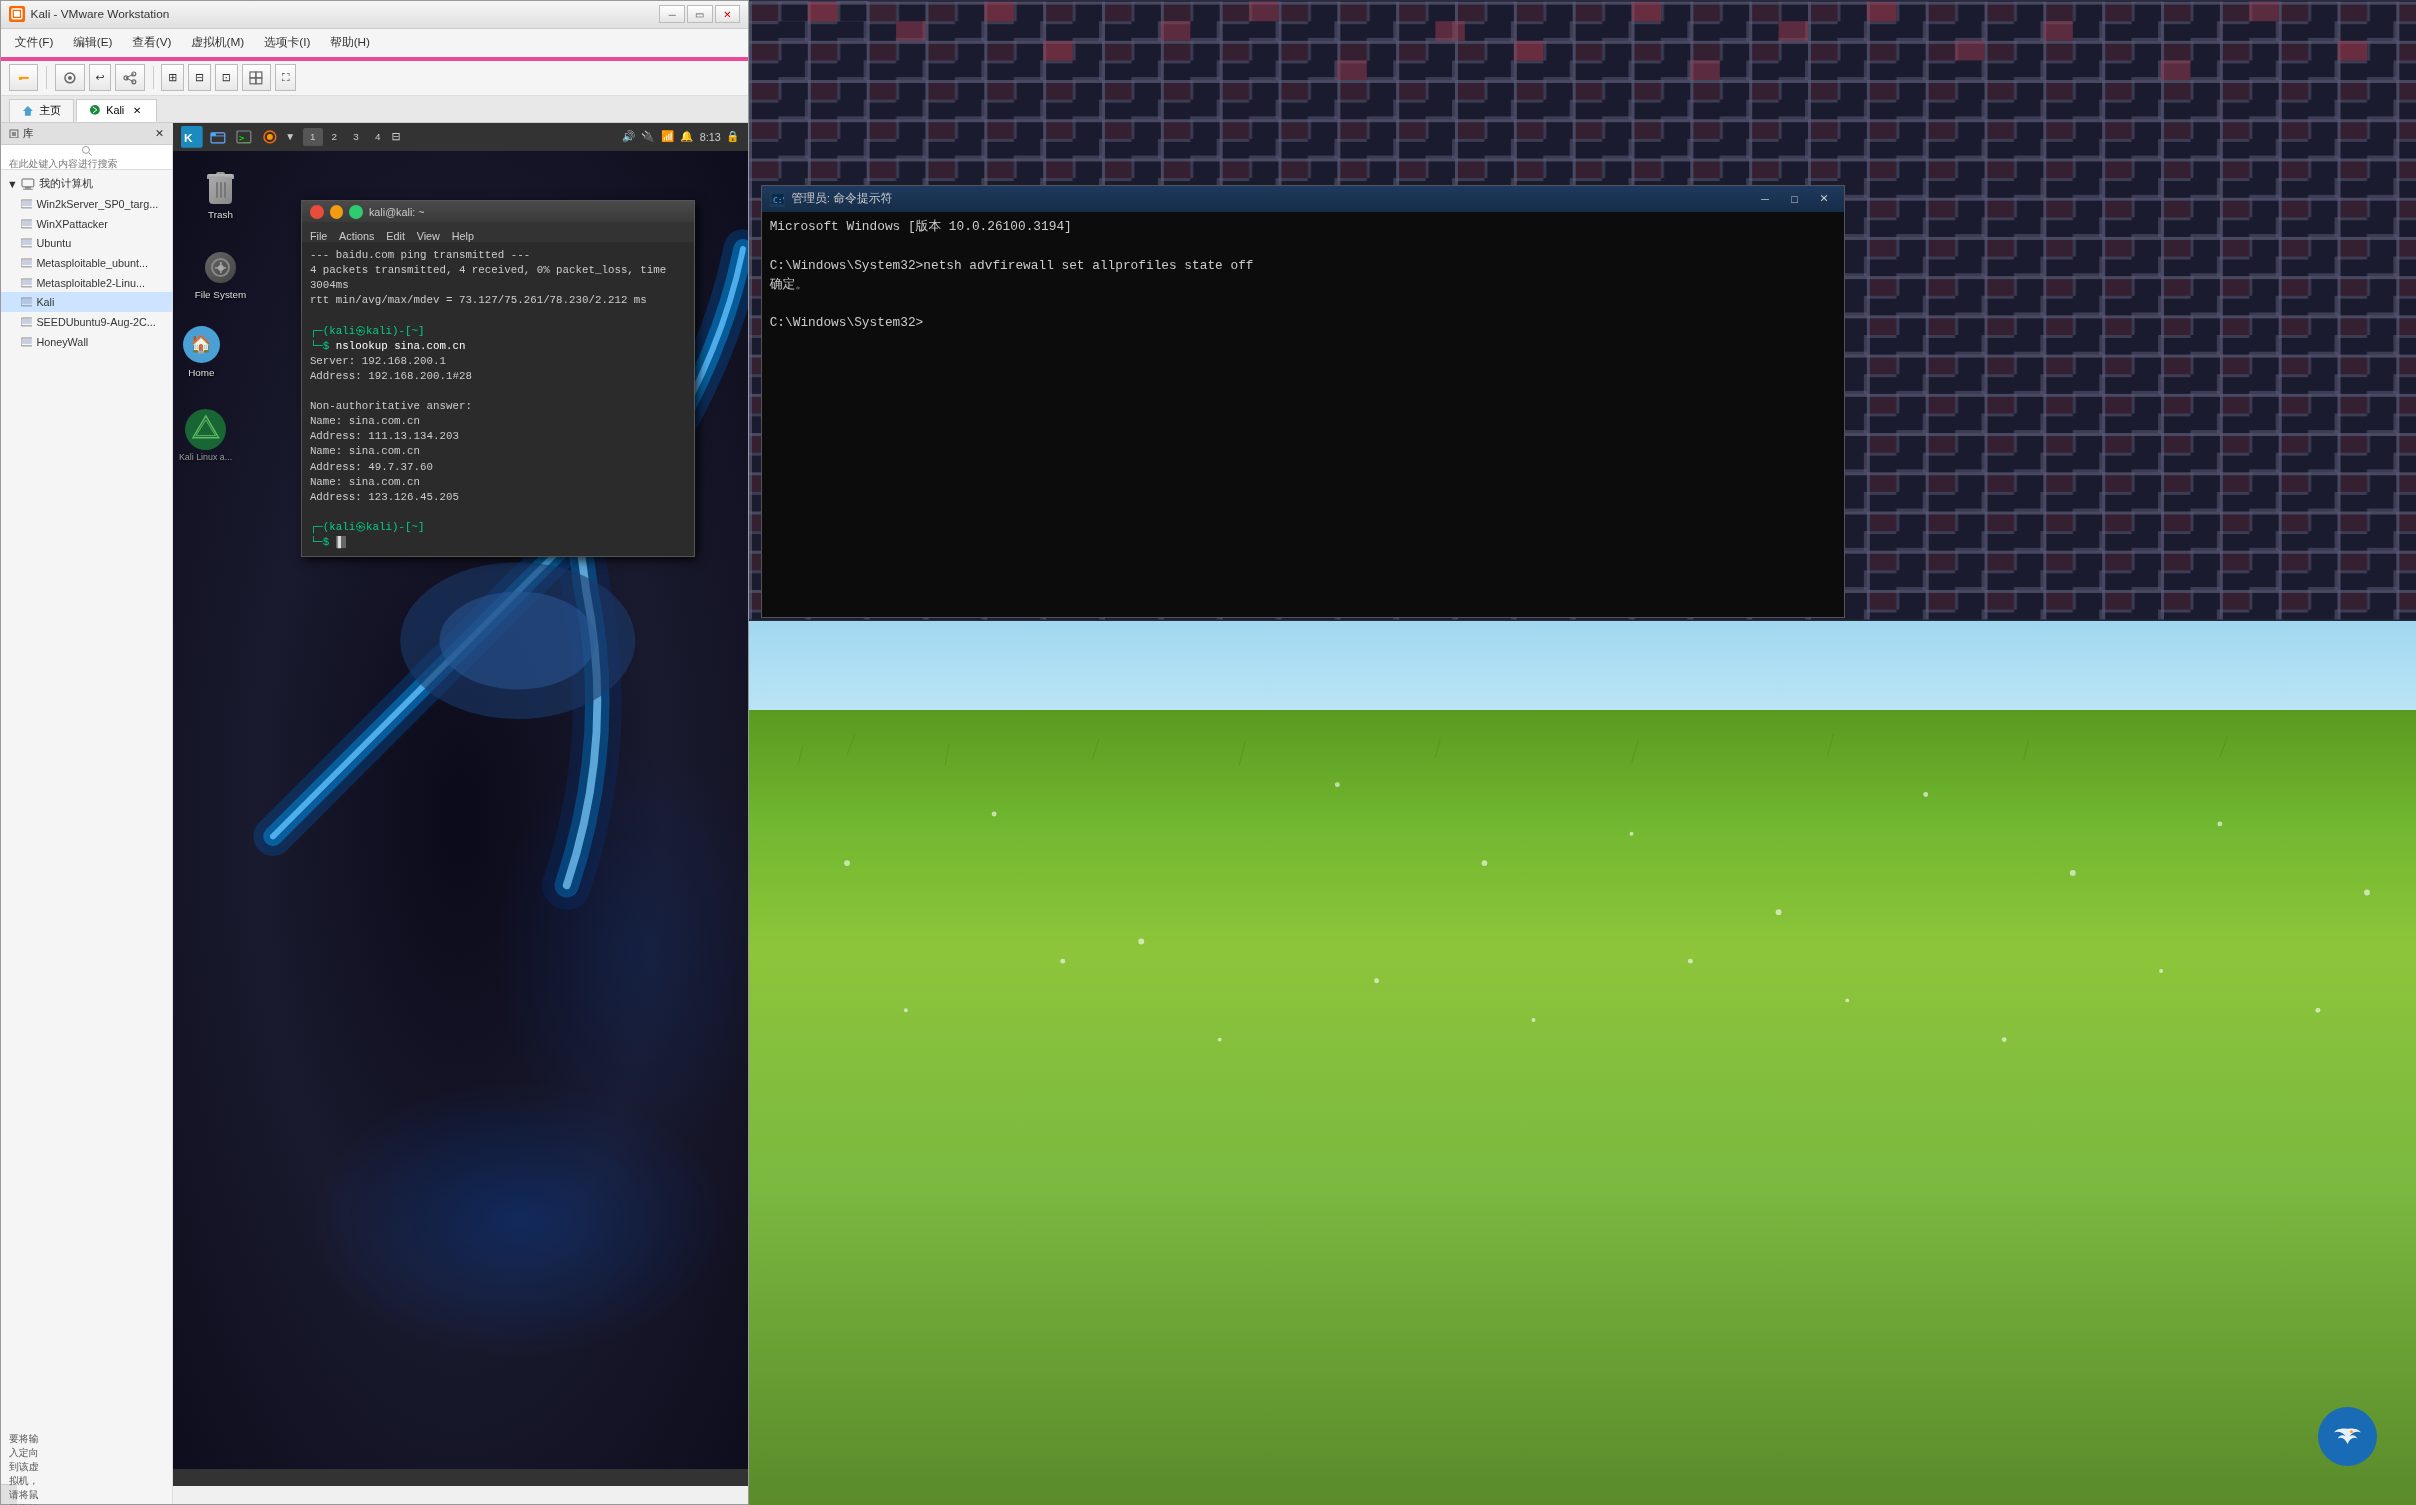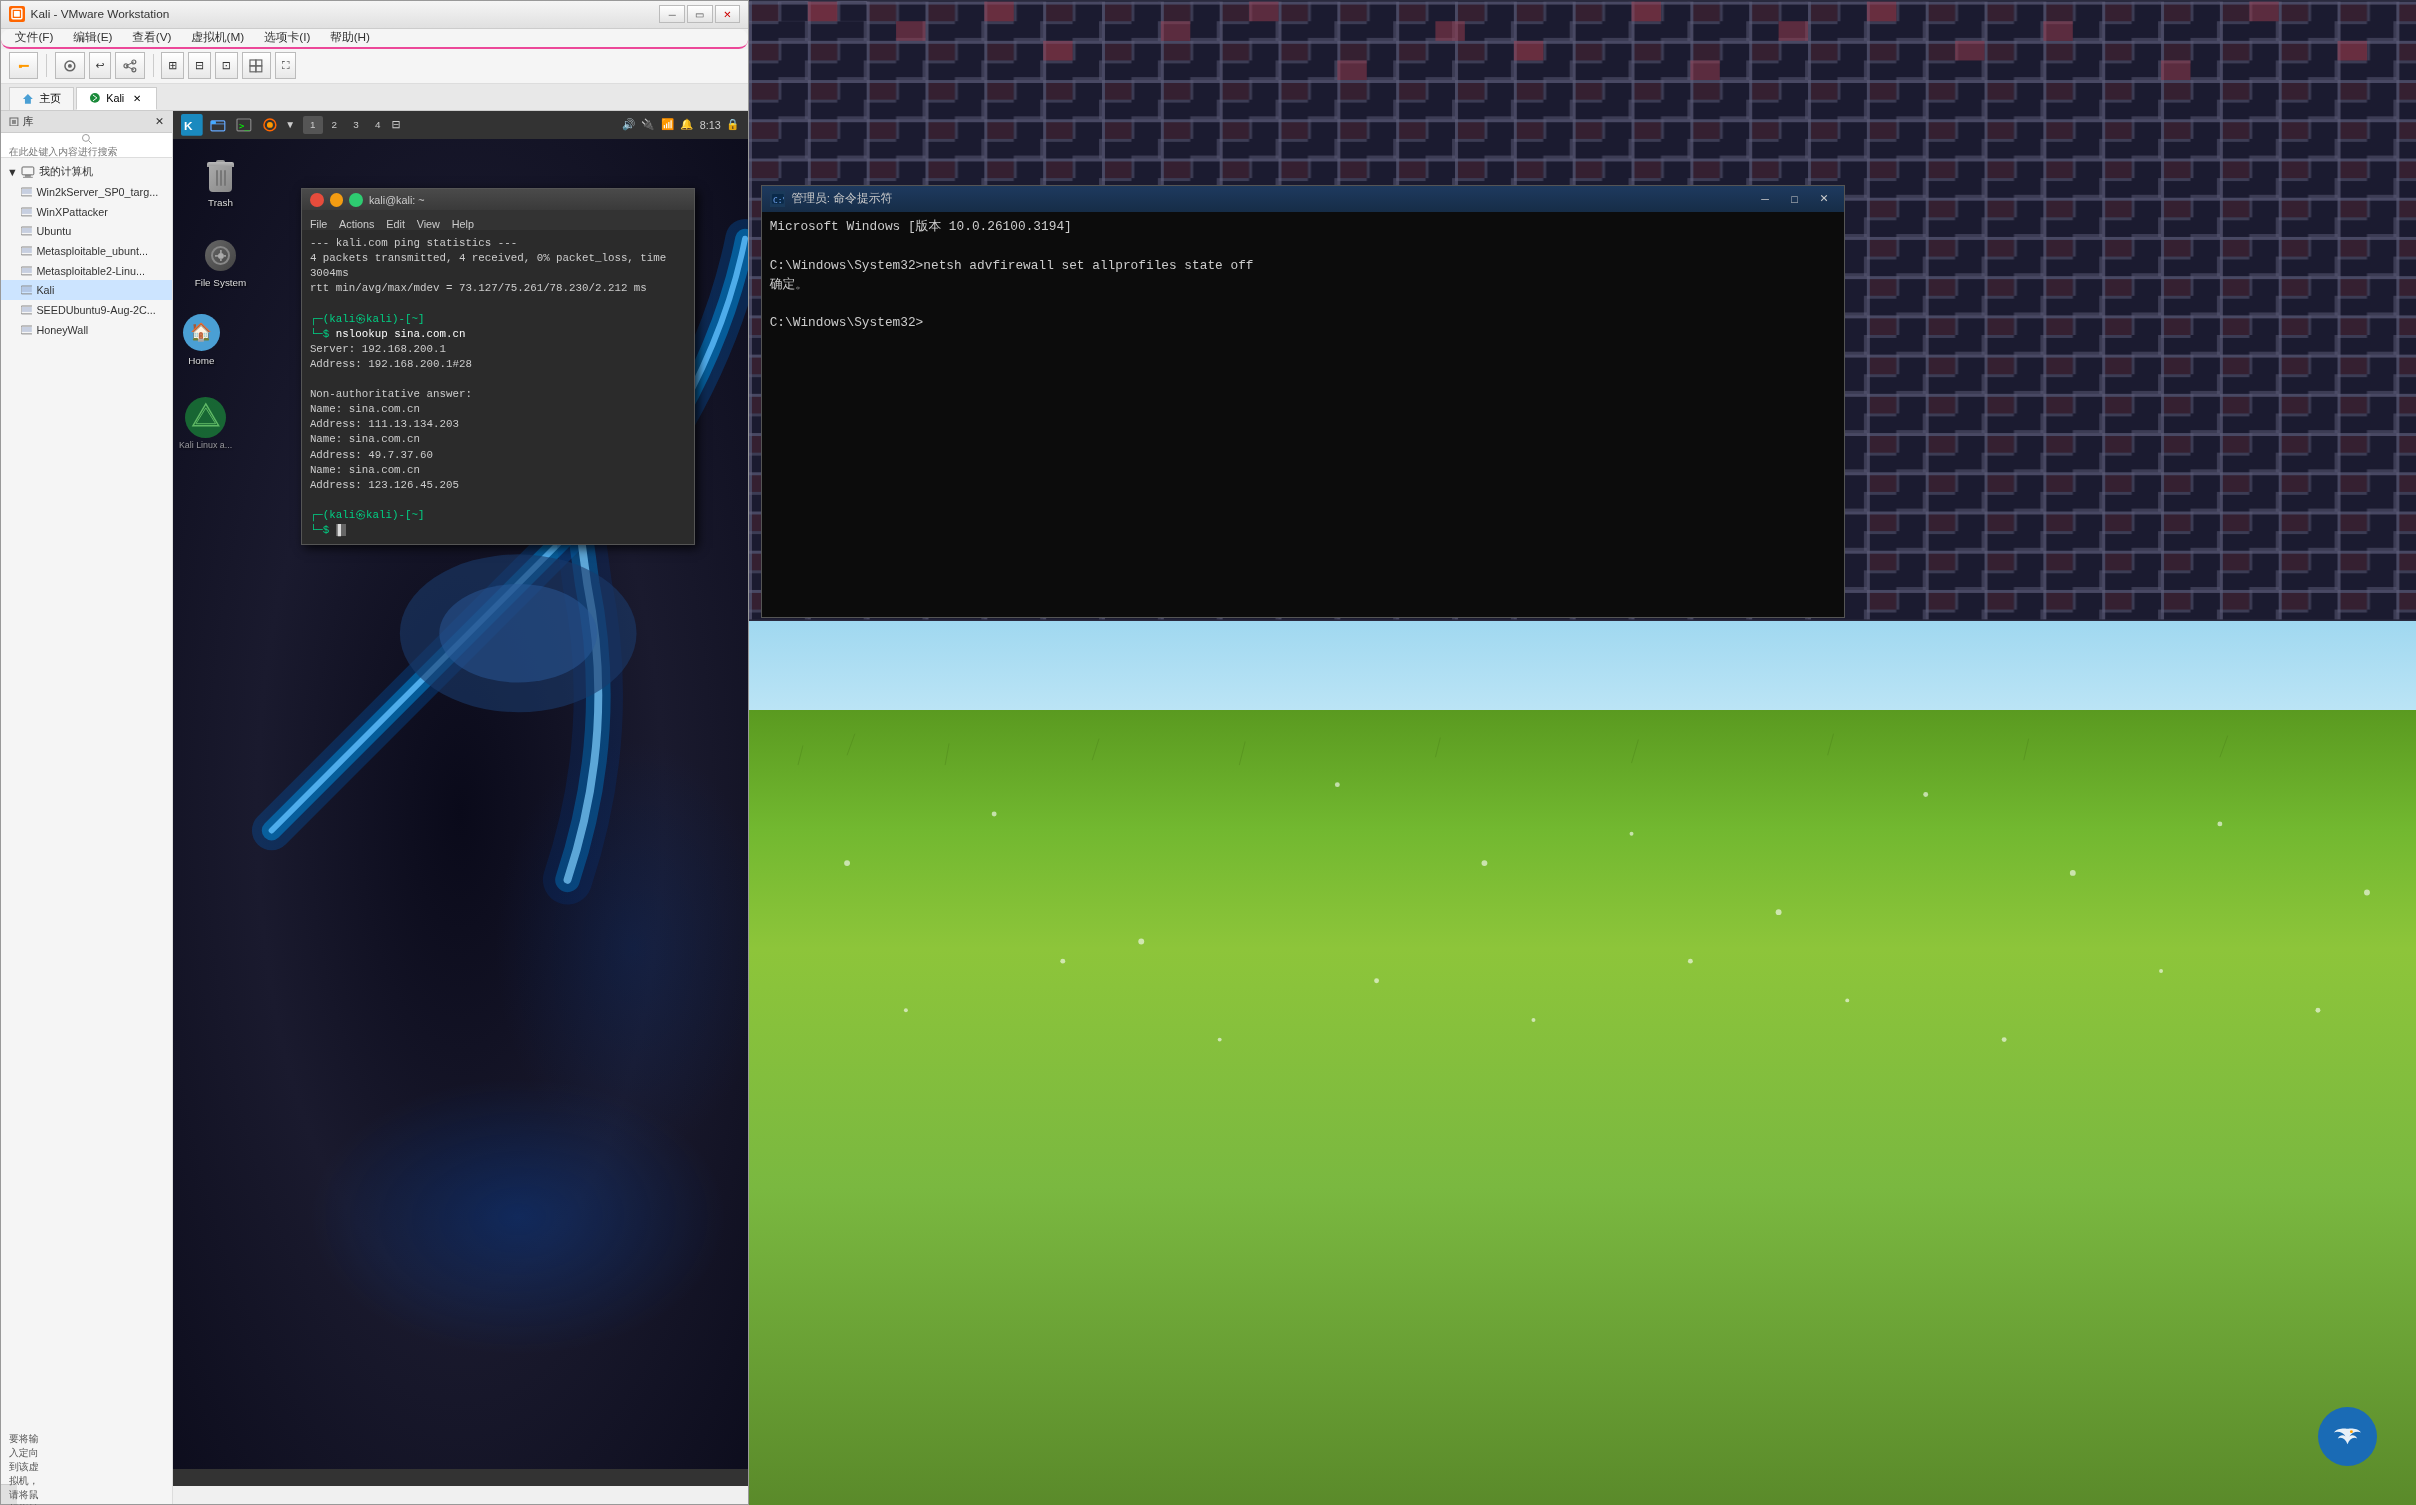--- a/index.html
+++ b/index.html
@@ -69,28 +69,27 @@
       display: flex;
       align-items: center;
       justify-content: center;
       font-size: 9.9px;
       color: #555;
     }
 
     
     .vmware-menubar {
       background: #f5f5f5;
-      height: 20px;
+      height: 32px;
       display: flex;
       align-items: center;
       padding: 0 7.9px;
-      border-bottom: 2px solid #ec4899;
+      border-bottom: 4px solid #ec4899;
       gap: 7.9px;
       flex-shrink: 0;
-      border-radius: 9px;
     }
 
     .menu-item {
       font-size: 11.8px;
       color: #333;
       padding: 2px 5.9px;
       cursor: pointer;
     }
 
     
@@ -931,21 +930,21 @@
             <span class="terminal-title-text">kali@kali: ~</span>
           </div>
           <div class="terminal-menubar">
             <span class="terminal-menu-item">File</span>
             <span class="terminal-menu-item">Actions</span>
             <span class="terminal-menu-item">Edit</span>
             <span class="terminal-menu-item">View</span>
             <span class="terminal-menu-item">Help</span>
           </div>
           <div class="terminal-content">
-            <div class="term-output">--- kali.com ping statistics ---</div>
+            <div class="term-output">--- baidu.com ping transmitted ---</div>
             <div class="term-output">4 packets transmitted, 4 received, 0% packet_loss, time 3004ms</div>
             <div class="term-output">rtt min/avg/max/mdev = 73.127/75.261/78.230/2.212 ms</div>
             <div>&nbsp;</div>
             <div>
               <span class="term-highlight">┌─(kali㉿kali)-[~]</span>
             </div>
             <div>
               <span class="term-highlight">└─$ </span><span class="term-cmd">nslookup sina.com.cn</span>
             </div>
             <div class="term-output">Server:         192.168.200.1</div>

